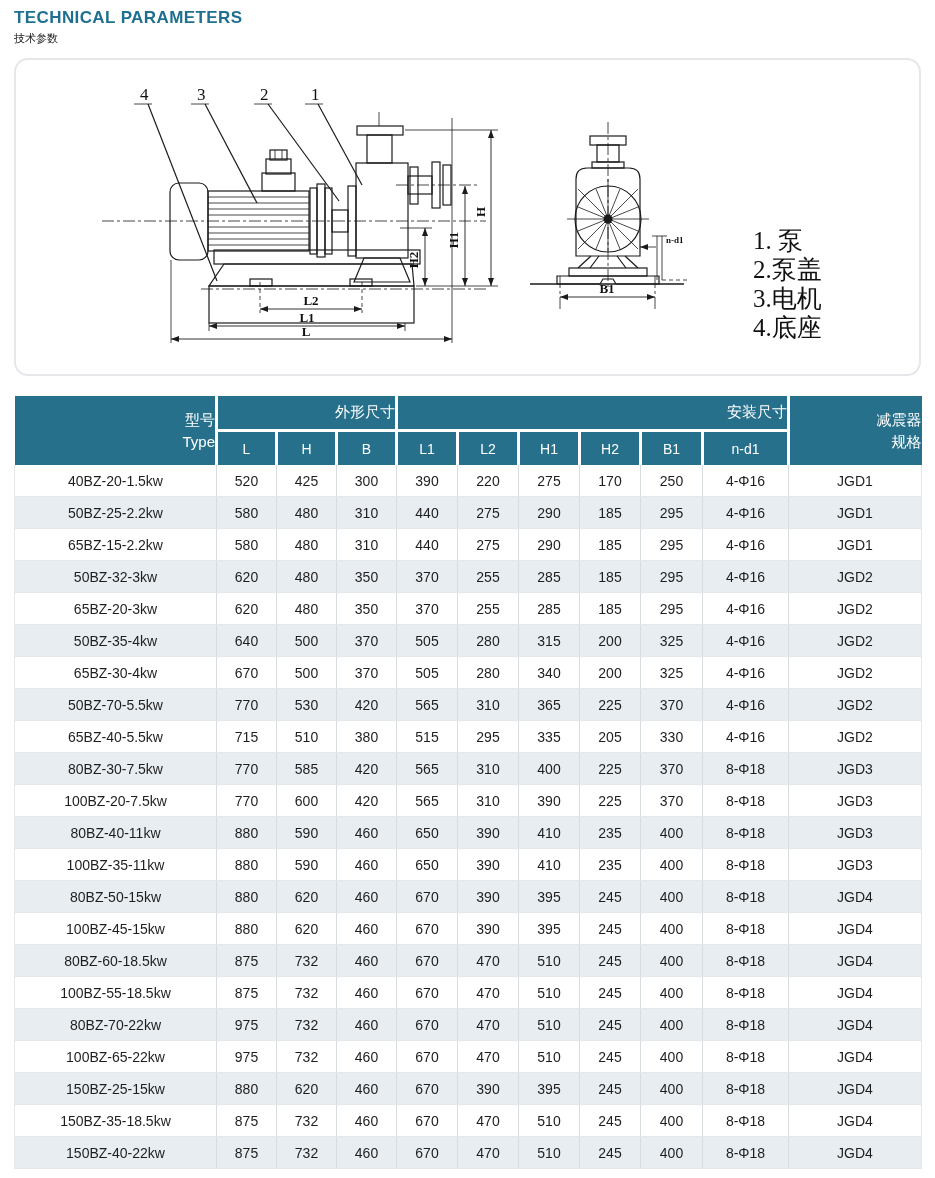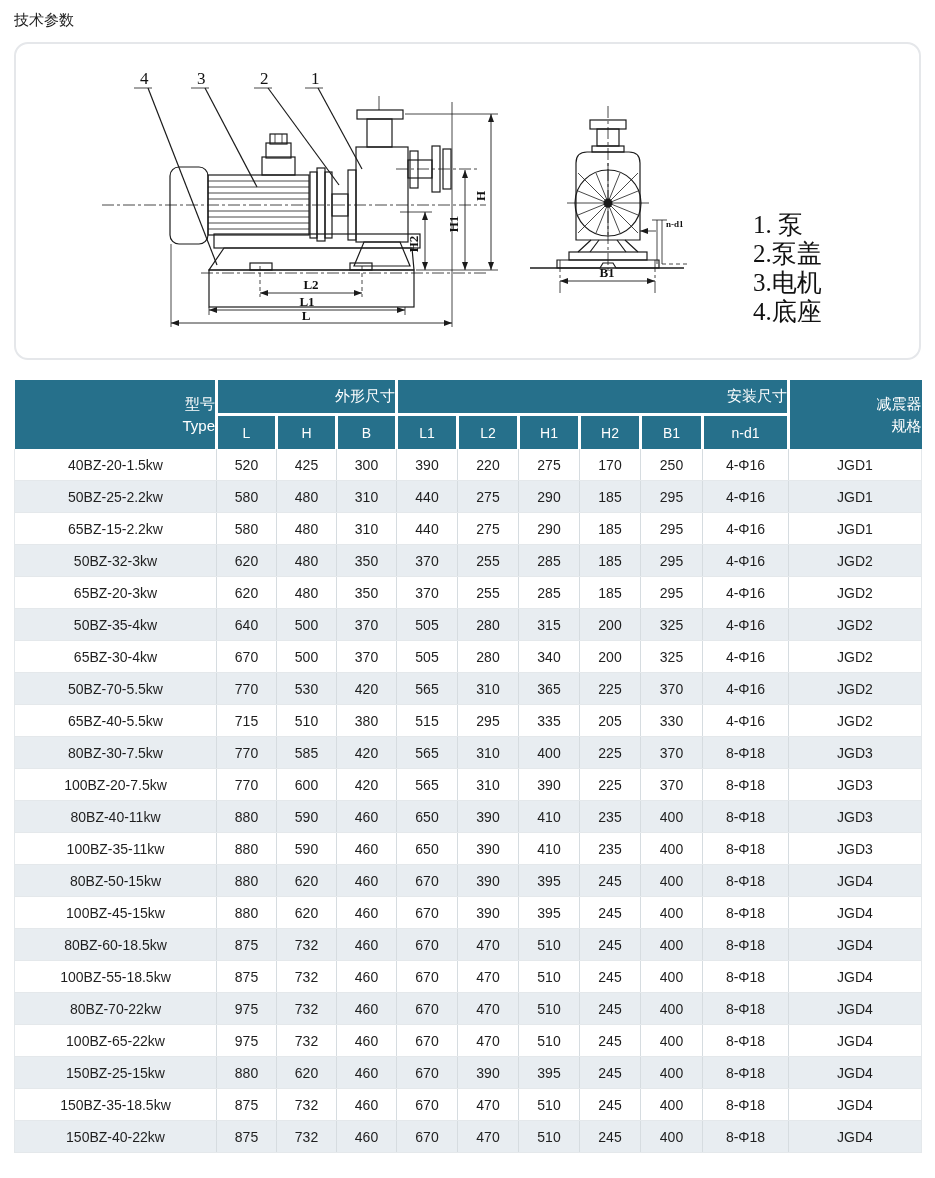--- a/index.html
+++ b/index.html
@@ -1,20 +1,20 @@
 <!DOCTYPE html>
 <html><head>
 <meta charset="utf-8">
 <style>
   html,body{margin:0;padding:0;background:#ffffff;}
   body{width:935px;height:1178px;font-family:"Liberation Sans","DejaVu Sans",sans-serif;color:#222;overflow:hidden;}
   .page{padding:8px 14px 0 14px;}
 
   .title-en{margin:0;font-size:17px;font-weight:800;letter-spacing:.4px;color:#1F6F90;}
-  .title-zh{margin:3px 0 0 0;font-size:15px;color:#1b1b1b;}
+  .title-zh{margin:3px 0 0 0;font-size:11px;color:#1b1b1b;}
 
   .diagram-panel{position:relative;margin-top:12px;width:903px;height:314px;
     border:2px solid #E5E7EA;border-radius:14px;background:#fff;overflow:hidden;}
   .diagram-panel svg{position:absolute;left:0;top:0;width:903px;height:314px;}
   .legend{position:absolute;left:737px;top:166px;font-family:"Liberation Serif","DejaVu Serif",serif;
     font-size:25px;line-height:29px;color:#111;white-space:nowrap;}
 
   svg .ln{fill:none;stroke:#1b1b1b;stroke-width:1.2;}
   svg .th{stroke-width:.8;}
   svg .cl{stroke-dasharray:12 3 3 3;stroke-width:.8;}
@@ -38,20 +38,21 @@
     border-right:1px solid #D6DCE0;border-bottom:1px solid #E4E8EB;background:#fff;}
   tbody td:first-child{border-left:1px solid #E4E8EB;}
   tbody td:last-child{border-right:1px solid #E4E8EB;}
   tbody tr:nth-child(even) td{background:#E8EDF1;}
 </style>
 </head>
 <body>
 
 <div class="page">
 
+  <h1 class="title-en">TECHNICAL PARAMETERS</h1>
   <div class="title-zh">技术参数</div>
 
   <section class="diagram-panel">
     <svg viewBox="0 0 903 314">
       <defs>
         <marker id="mE" markerWidth="10" markerHeight="8" refX="8" refY="3" orient="auto" markerUnits="userSpaceOnUse">
           <path d="M0,0 L8,3 L0,6 Z" fill="#1b1b1b"></path>
         </marker>
         <marker id="mS" markerWidth="10" markerHeight="8" refX="8" refY="3" orient="auto-start-reverse" markerUnits="userSpaceOnUse">
           <path d="M0,0 L8,3 L0,6 Z" fill="#1b1b1b"></path>

